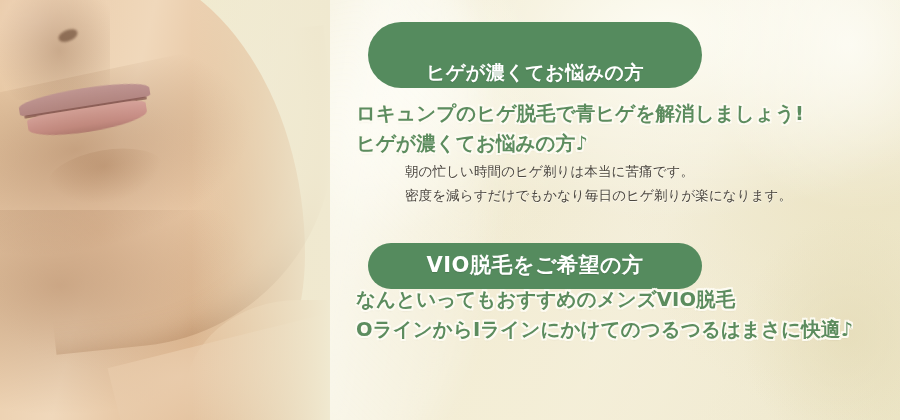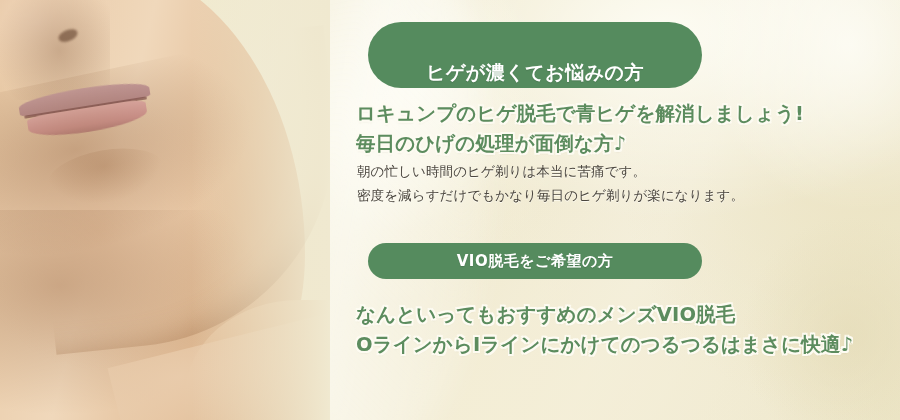--- a/index.html
+++ b/index.html
@@ -176,54 +176,55 @@
   }
   .badge-1 {
     position:absolute; left:12px; top:22px;
     width:334px; height:66px;
     font-size:19px; line-height:1.45;
     padding-bottom:1px;
     align-items:flex-end;
   }
   .badge-2 {
     position:absolute; left:12px; top:243px;
-    width:334px; height:36px;
-    font-size:15px; line-height:1.1;
+    width:334px; height:46px;
+    font-size:21px; line-height:1.1;
   }
   .badge-1 .badge-line { display:block; }
 
   
   .headline {
     position:absolute;
     color:#5c8c5e;
     font-weight:bold;
     font-size:19.5px;
     line-height:1.52;
     letter-spacing:.1px;
     white-space:nowrap;
     text-shadow:
       -1.6px -1.6px 0 #fdfbf2,  1.6px -1.6px 0 #fdfbf2,
       -1.6px  1.6px 0 #fdfbf2,  1.6px  1.6px 0 #fdfbf2,
       -1.6px 0 0 #fdfbf2,  1.6px 0 0 #fdfbf2,
        0 -1.6px 0 #fdfbf2,  0  1.6px 0 #fdfbf2,
        0 2px 2px rgba(120,112,80,.20);
   }
   .headline-1 { left:0px; top:92px;margin-top:7px; }
-  .headline-2 { left:0px; top:300px; }
+  .headline-2 { left:0px; top:285px; }
   .headline .hl-line { display:block; }
 
   
   .body-copy {
     position:absolute;
     color:#4b463f;
     font-size:13.5px;
     line-height:1.78;
     letter-spacing:.1px;
     white-space:nowrap;
     text-shadow:0 1px 0 rgba(255,255,250,.7);
+    margin-left:48px;
   }
   .body-1 { left:1px; top:159px; }
   .body-2 { left:1px; top:353px; }
   .body-copy .bd-line { display:block; }
 </style>
 </head>
 <body>
 
 <div id="banner">
 
@@ -255,21 +256,21 @@
   <div class="content">
 
     <div class="badge badge-1">
       <span>
         <span class="badge-line">ヒゲが濃くてお悩みの方</span>
       </span>
     </div>
 
     <div class="headline headline-1">
       <span class="hl-line">ロキュンプのヒゲ脱毛で青ヒゲを解消しましょう!</span>
-      <span class="hl-line">毎日のひげの処理が面倒な方♪</span>
+      <span class="hl-line">ヒゲが濃くてお悩みの方♪</span>
     </div>
 
     <div class="body-copy body-1">
       <span class="bd-line">朝の忙しい時間のヒゲ剃りは本当に苦痛です。</span>
       <span class="bd-line">密度を減らすだけでもかなり毎日のヒゲ剃りが楽になります。</span>
     </div>
 
     <div class="badge badge-2">
       <span class="badge-line">VIO脱毛をご希望の方</span>
     </div>

